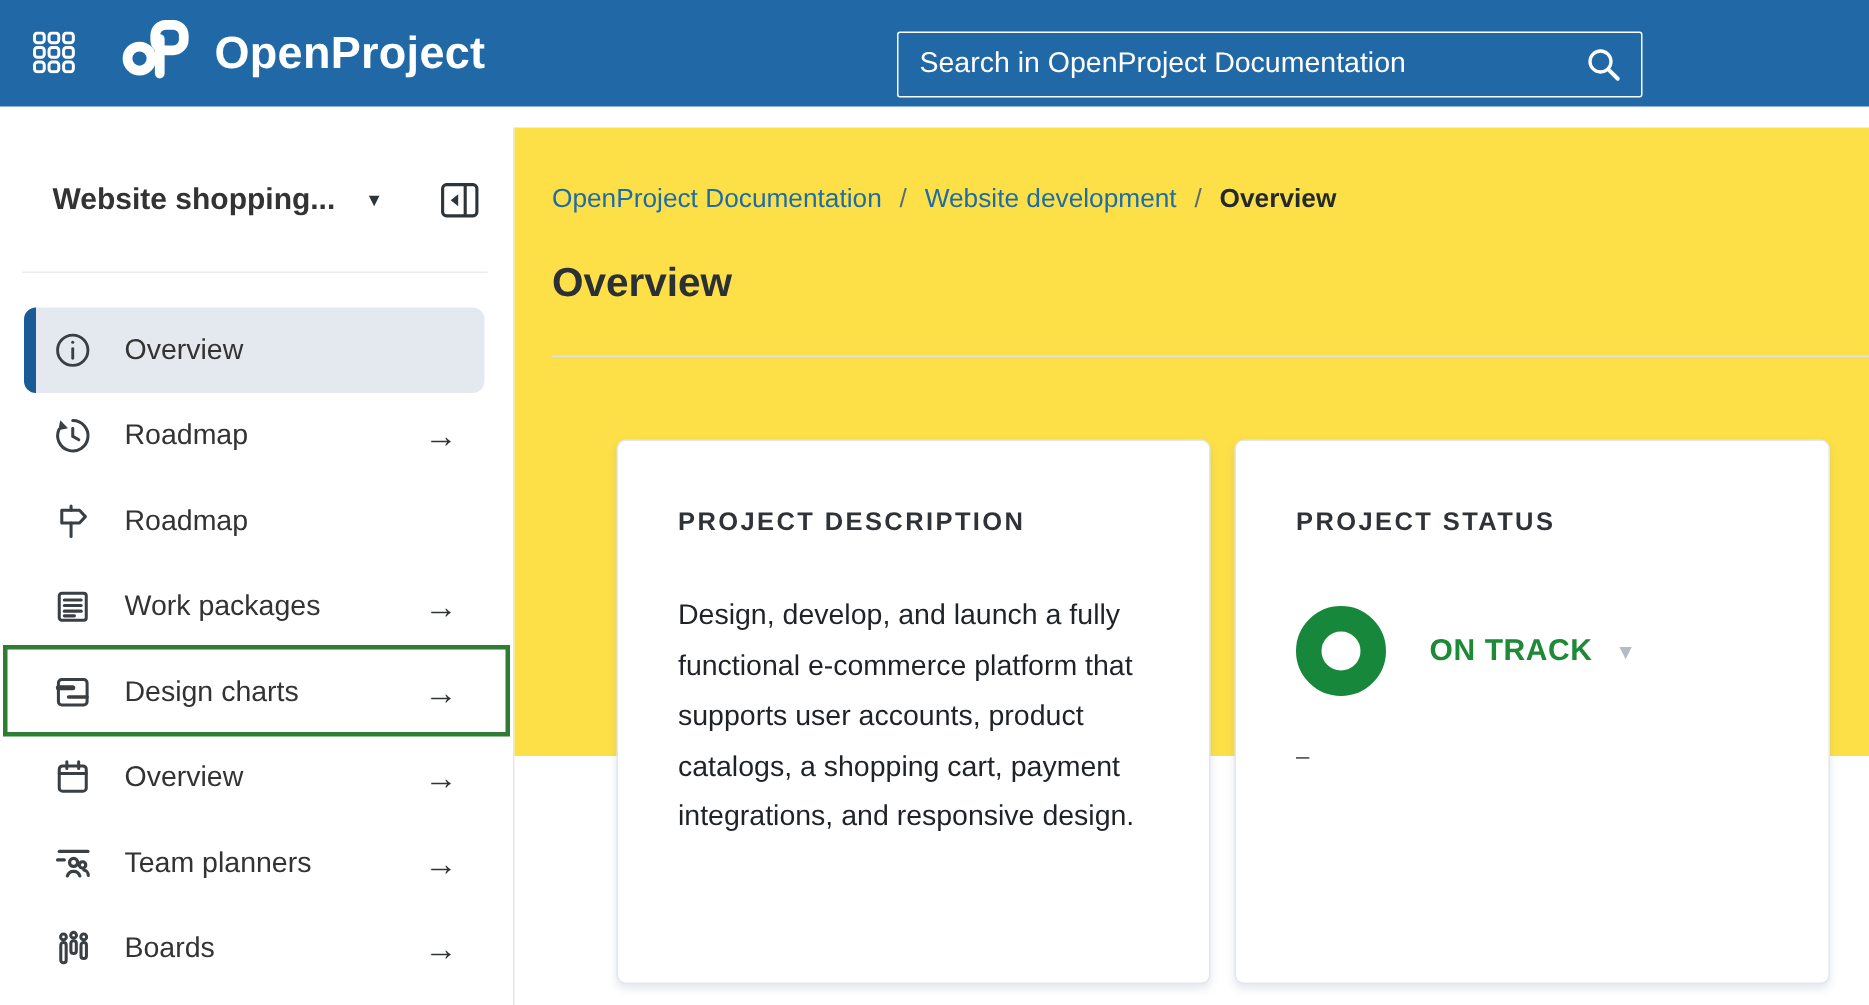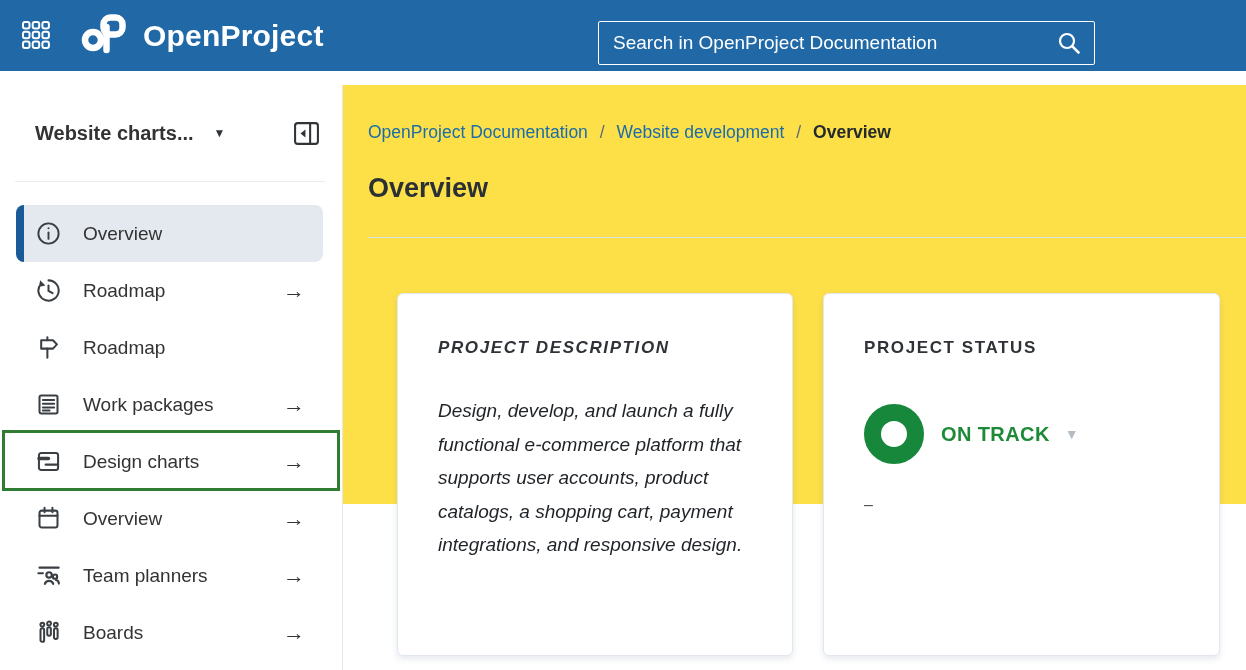--- a/index.html
+++ b/index.html
@@ -46,28 +46,28 @@
   .breadcrumb { position:absolute; top:37px; left:25px; font-size:17.5px; }
   .crumb-link { color:#1C6CA9; cursor:pointer; }
   .crumb-sep { color:#5E6A76; margin:0 7px; }
   .crumb-current { color:#24292E; font-weight:700; }
   .page-title { position:absolute; top:88px; left:25px; font-size:27px; font-weight:700; color:#2B3035; }
   .title-divider { position:absolute; top:152px; left:25px; right:0; height:1px; background:#DCE2E8; }
 
   .card { position:absolute; top:208px; height:363px; background:#fff;
     border:1px solid #E1E7ED; border-radius:6px; padding:44px 40px;
     box-shadow:0 3px 6px rgba(110,130,155,0.18); }
-  .card-desc { left:54px; width:396px;font-style:italic; }
+  .card-desc { left:68px; width:396px; }
   .card-status { left:480px; width:397px; }
   .card-title { font-size:17px; font-weight:700; letter-spacing:1.6px; color:#2F3338; }
   .card-body { margin-top:36px; font-size:19px; line-height:33.5px; color:#1F2328; }
 
   .status-row { margin-top:46px; display:flex; align-items:center; cursor:pointer; }
   .status-donut { width:60px; height:60px; border-radius:50%; border:17px solid #17873B; background:#fff; }
-  .status-label { margin-left:17px; font-size:20px; font-weight:700; color:#1E8A38; letter-spacing:0.4px; }
+  .status-label { margin-left:29px; font-size:20px; font-weight:700; color:#1E8A38; letter-spacing:0.4px; }
   .status-caret { margin-left:15px; font-size:14px; color:#B5BCC3; }
   .status-note { margin-top:32px; font-size:16px; color:#4A4F55; }
 </style>
 </head>
 <body>
 
 <div class="topbar">
   <button class="grid-btn">
     <svg width="28" height="28" viewBox="0 0 28 28">
       <g fill="none" stroke="#fff" stroke-width="2">
@@ -101,21 +101,21 @@
       <svg width="26" height="26" viewBox="0 0 26 26">
         <circle cx="11" cy="11" r="7" fill="none" stroke="#fff" stroke-width="2.2"></circle>
         <line x1="16.2" y1="16.2" x2="22.5" y2="22.5" stroke="#fff" stroke-width="2.6" stroke-linecap="round"></line>
       </svg>
     </button>
   </div>
 </div>
 
 <div class="sidebar">
   <div class="project-row">
-    <span class="project-name">Website charts...</span>
+    <span class="project-name">Website shopping...</span>
     <span class="project-caret">▼</span>
     <button class="collapse-btn">
       <svg width="27" height="27" viewBox="0 0 26 26">
         <rect x="2" y="3" width="22" height="20" rx="2.5" fill="none" stroke="#2F3438" stroke-width="2"></rect>
         <line x1="16.5" y1="3" x2="16.5" y2="23" stroke="#2F3438" stroke-width="2"></line>
         <path d="M12 9.2 L7.2 13 L12 16.8 Z" fill="#2F3438"></path>
       </svg>
     </button>
   </div>
   <div class="side-divider"></div>

